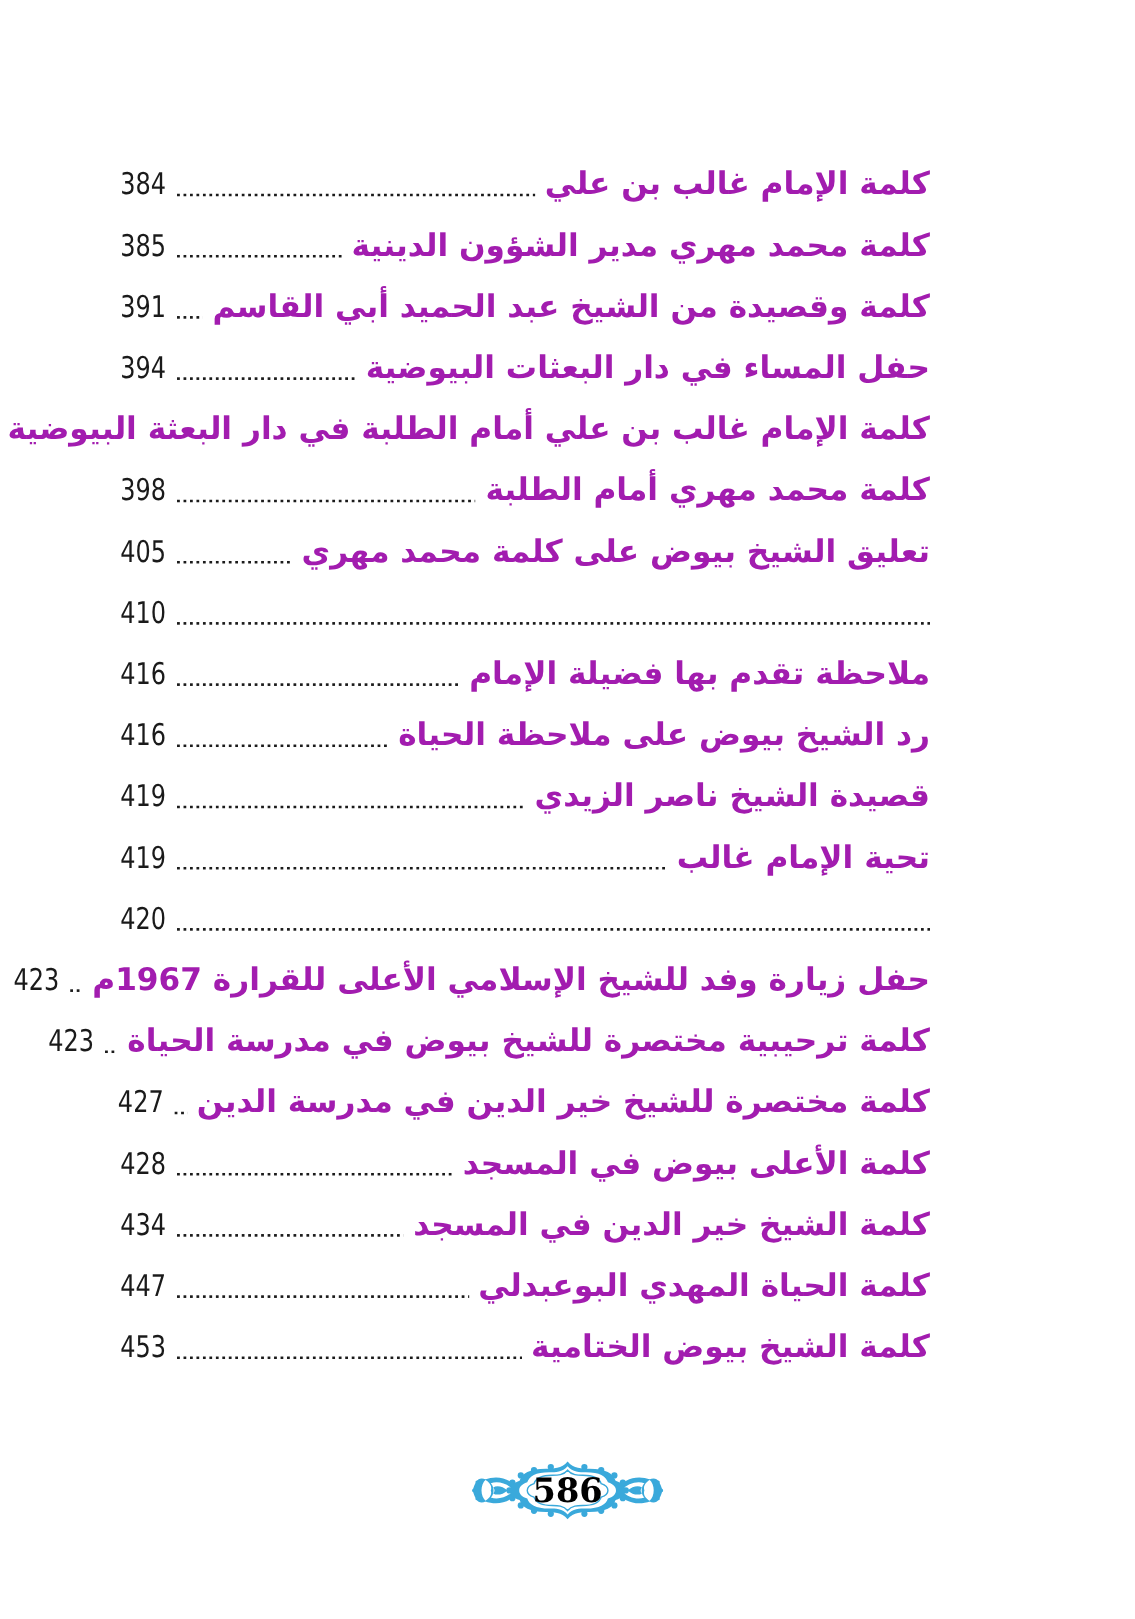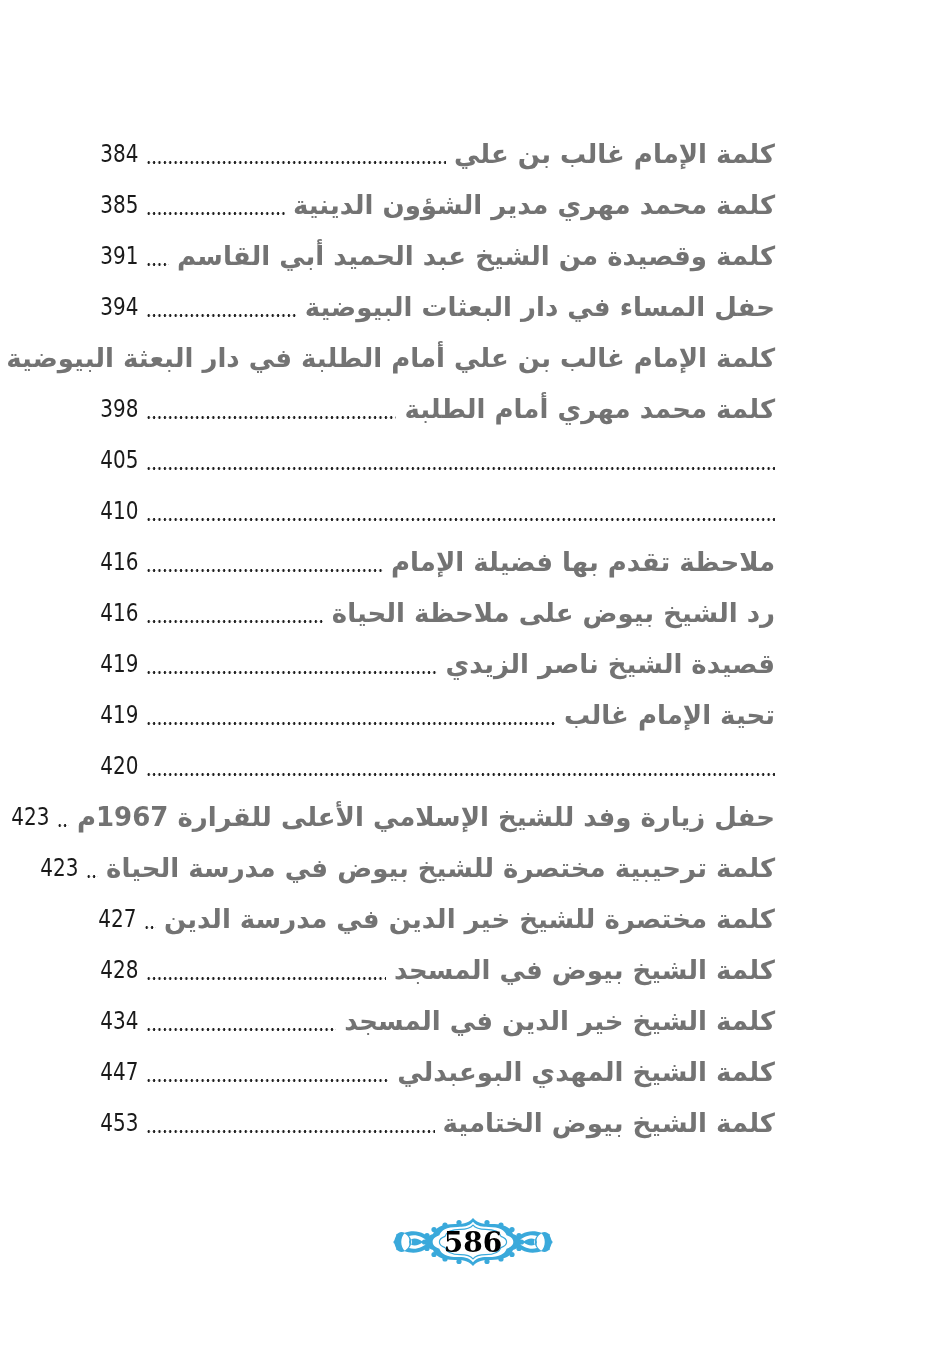--- a/index.html
+++ b/index.html
@@ -17,21 +17,21 @@
     direction:rtl;
   }
   .row{
     display:flex;
     align-items:center;
     height:51px;
   }
   .title{
     font-weight:700;
     font-size:26px;
-    color:#737373;
+    color:#a21caf;
     white-space:nowrap;
     padding-left:8px; 
   }
   .dots{
     flex:1;
     min-width:12px;
     align-self:stretch;
     background-image:radial-gradient(circle,#1b1b1b 1.15px,transparent 1.45px);
     background-size:5.4px 5.4px;
     background-repeat:repeat-x;
@@ -92,20 +92,21 @@
 
     </div>
 
     <div class="row">
       <span class="title">كلمة محمد مهري أمام الطلبة</span>
       <span class="dots"></span>
       <span class="num">398</span>
     </div>
 
     <div class="row">
+      <span class="title">تعليق الشيخ بيوض على كلمة محمد مهري</span>
       <span class="dots"></span>
       <span class="num">405</span>
     </div>
 
     <div class="row">
       <span class="dots"></span>
       <span class="num">410</span>
     </div>
 
     <div class="row">
@@ -149,33 +150,33 @@
       <span class="num">423</span>
     </div>
 
     <div class="row">
       <span class="title">كلمة مختصرة للشيخ خير الدين في مدرسة الدين</span>
       <span class="dots"></span>
       <span class="num">427</span>
     </div>
 
     <div class="row">
-      <span class="title">كلمة الشيخ بيوض في المسجد</span>
+      <span class="title">كلمة الأعلى بيوض في المسجد</span>
       <span class="dots"></span>
       <span class="num">428</span>
     </div>
 
     <div class="row">
       <span class="title">كلمة الشيخ خير الدين في المسجد</span>
       <span class="dots"></span>
       <span class="num">434</span>
     </div>
 
     <div class="row">
-      <span class="title">كلمة الشيخ المهدي البوعبدلي</span>
+      <span class="title">كلمة الحياة المهدي البوعبدلي</span>
       <span class="dots"></span>
       <span class="num">447</span>
     </div>
 
     <div class="row">
       <span class="title">كلمة الشيخ بيوض الختامية</span>
       <span class="dots"></span>
       <span class="num">453</span>
     </div>
   </main>

